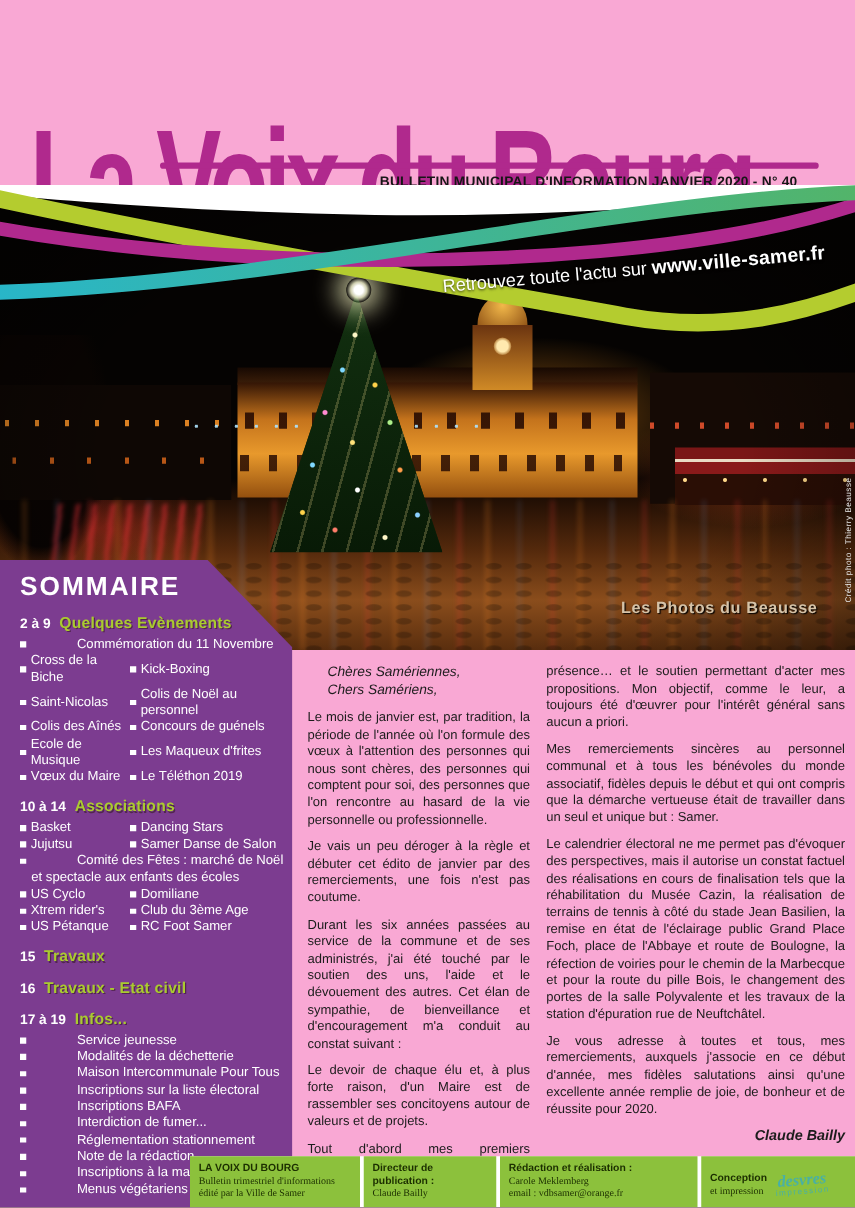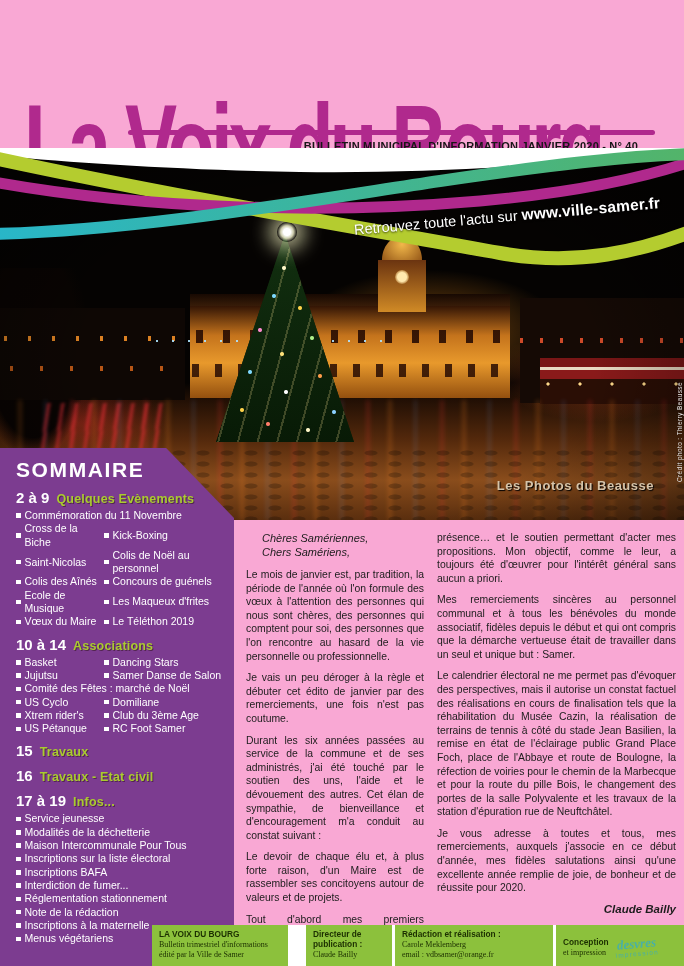--- a/index.html
+++ b/index.html
@@ -104,43 +104,43 @@
   .watermark{position:absolute;right:30px;top:330px;z-index:6;font-family:Liberation Sans, sans-serif;
       font-weight:700;font-size:13px;color:#d6c3a8;letter-spacing:.5px;text-shadow:1px 1px 1px #000;}
 
   
   .sommaire{position:absolute;left:0;top:448px;width:234px;height:518px;z-index:7;
       background:#7c3c90;clip-path:polygon(0 0,71% 0,100% 13.5%,100% 100%,0 100%);
       color:#fff;padding:10px 6px 0 16px;box-sizing:border-box;}
   .som-title{font-size:21px;font-weight:700;letter-spacing:1.6px;margin-bottom:2px;}
   .sec{margin-bottom:2px;}
   .sec-h{margin:7px 0 2px;}
-  .sec-num{font-size:15px;font-weight:700;margin-right:7px;}
+  .sec-num{font-size:11px;font-weight:700;margin-right:7px;}
   .sec-t{font-size:12.5px;font-weight:700;color:#aacb2f;letter-spacing:.2px;
       text-shadow:1px 1px 0 rgba(30,10,0,.45);}
   .row{display:flex;line-height:13.3px;font-size:10.5px;}
   .cell{display:flex;align-items:center;}
   .row .cell.c0{width:88px;flex:none;}
-  .row .cell.single{width:auto;flex:1;}
+  .row .cell.single{width:auto;flex:1;gap:37px;}
   .bullet{display:inline-block;width:4.5px;height:4.5px;background:#fff;margin-right:4px;flex:none;}
   .cell.nb{padding-left:9px;}
 
   
   .edito{position:absolute;left:246px;top:531px;width:430px;display:flex;gap:13px;color:#1c1c1c;}
   .colA{width:178px;flex:none;}
   .colB{width:239px;flex:none;}
   .greeting{font-style:italic;font-size:11px;line-height:14px;margin:0 0 9px 16px;}
   .para{font-size:10.4px;line-height:13.6px;text-align:justify;margin:0 0 8px;}
   .signature{font-weight:700;font-style:italic;text-align:right;font-size:11.5px;margin-top:3px;}
 
   
   .footer{position:absolute;left:152px;top:925px;width:532px;height:41px;z-index:8;
       display:flex;gap:3px;background:#fff;}
   .fcell{background:#8cc13c;padding:4px 7px 0;box-sizing:border-box;color:#1c2f00;overflow:hidden;}
-  .fc0{width:136px;}.fc1{width:86px;margin-left:15px;}.fc2{width:158px;}.fc3{flex:1;display:flex;gap:6px;align-items:center;}
+  .fc0{width:136px;}.fc1{width:106px;}.fc2{width:158px;}.fc3{flex:1;display:flex;gap:6px;align-items:center;}
   .ft{font-weight:700;font-size:8.3px;margin-bottom:1px;}
   .fl{font-size:8px;line-height:9.6px;font-family:Liberation Serif, serif;}
   .logo-wrap{display:flex;flex-direction:column;align-items:center;transform:rotate(-5deg);}
   .logo-script{font-family:"Liberation Serif",serif;font-style:italic;font-weight:700;
       color:#49b0a5;font-size:13px;line-height:12px;}
   .logo-sub{font-size:6.5px;color:#49b0a5;letter-spacing:1.2px;}
 </style>
 </head>
 <body>
 
@@ -271,20 +271,25 @@
               <span>Samer Danse de Salon</span>
             </span>
           </div>
           <div class="row">
             <span class="cell single">
               <span class="bullet"></span>
               <span>Comité des Fêtes : marché de Noël</span>
             </span>
           </div>
           <div class="row">
+            <span class="cell single nb">
+              <span>et spectacle aux enfants des écoles</span>
+            </span>
+          </div>
+          <div class="row">
             <span class="cell c0">
               <span class="bullet"></span>
               <span>US Cyclo</span>
             </span>
             <span class="cell c1">
               <span class="bullet"></span>
               <span>Domiliane</span>
             </span>
           </div>
           <div class="row">

